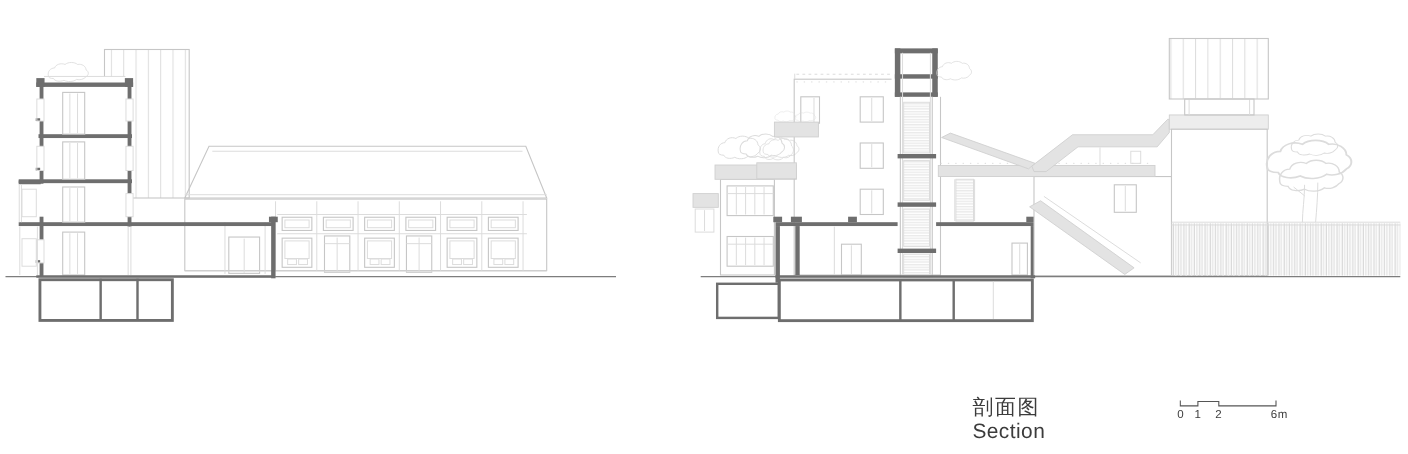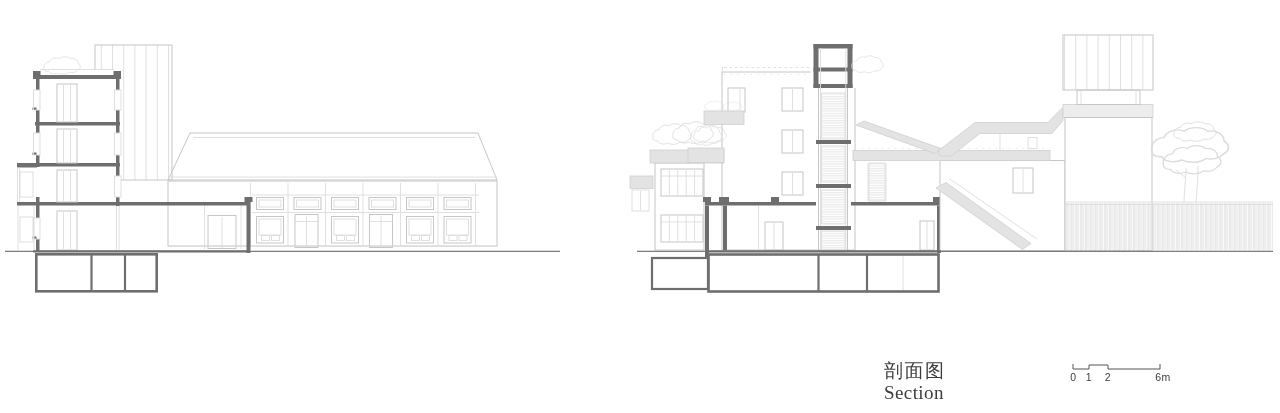--- a/index.html
+++ b/index.html
@@ -26,21 +26,21 @@
   .grdh {stroke:var(--cut);stroke-width:2.2;fill:none;}
   .dash1{stroke-dasharray:2.5,3;}
   .dash2{stroke-dasharray:1.2,5.5;}
   .patl {stroke:var(--faint);stroke-width:0.9;}
   .path2{stroke:var(--hatch);stroke-width:0.7;}
   .pf1  {stroke:#cfcfcf;stroke-width:0.9;}
   .pf2  {stroke:#ebebeb;stroke-width:1.8;}
 
   .caption{position:absolute;left:884px;top:337px;color:var(--text);margin-top:23px;}
   .caption .cap-cn{font-size:19px;letter-spacing:1.5px;font-weight:500;line-height:22px;}
-  .caption .cap-en{font-size:19px;letter-spacing:0.4px;font-weight:500;line-height:21px;font-family:Liberation Serif, serif;}
+  .caption .cap-en{font-size:19px;letter-spacing:0.4px;font-weight:500;line-height:21px;}
 
   .scalebar{position:absolute;left:1072px;top:362px;width:100px;height:26px;color:var(--text);}
   .scalebar svg{display:block;}
   .scalebar .labels{position:relative;height:13px;}
   .scalebar .labels span{position:absolute;top:0;transform:translateX(-50%);
       font-size:10.5px;letter-spacing:0.5px;white-space:nowrap;}
 </style>
 </head>
 <body>
 

